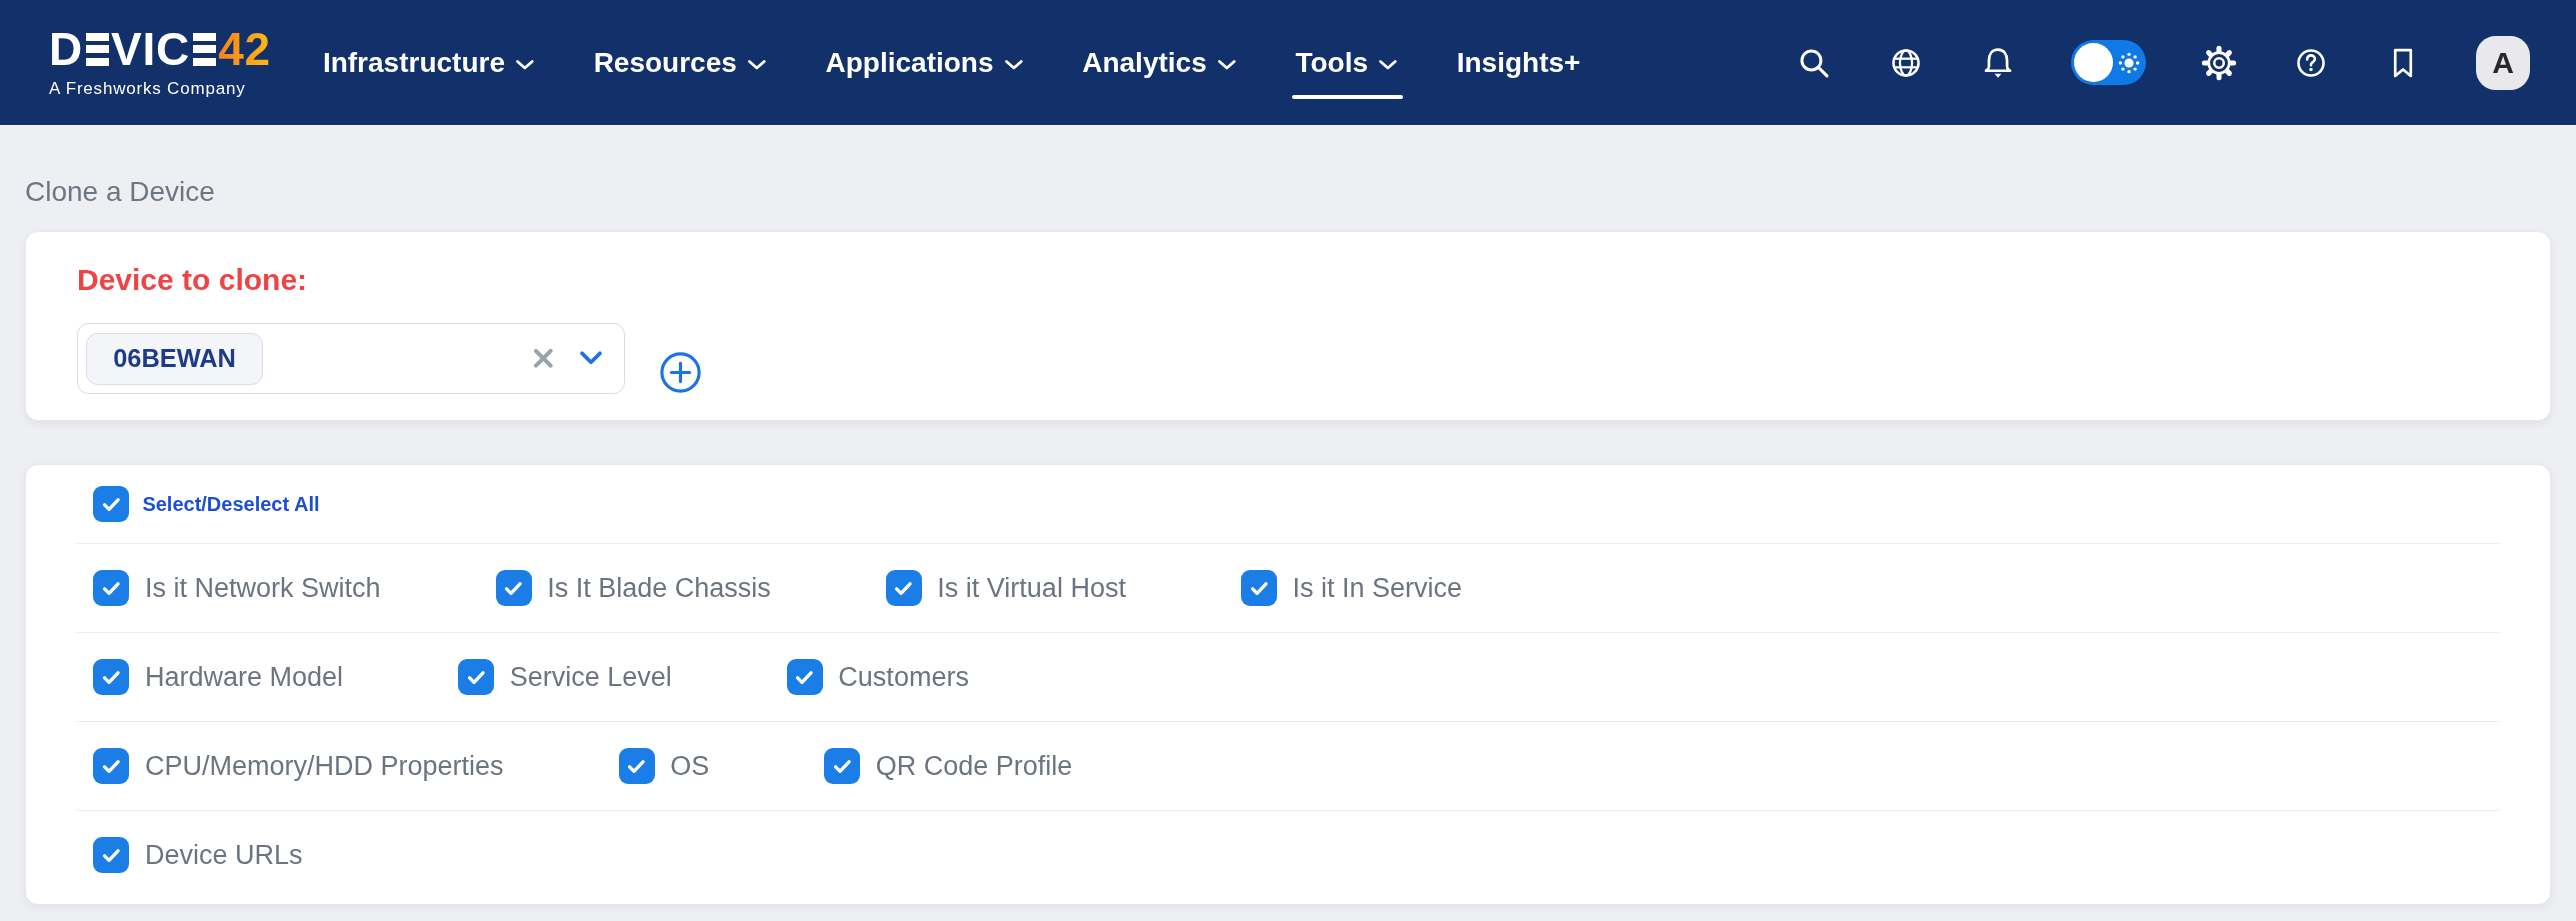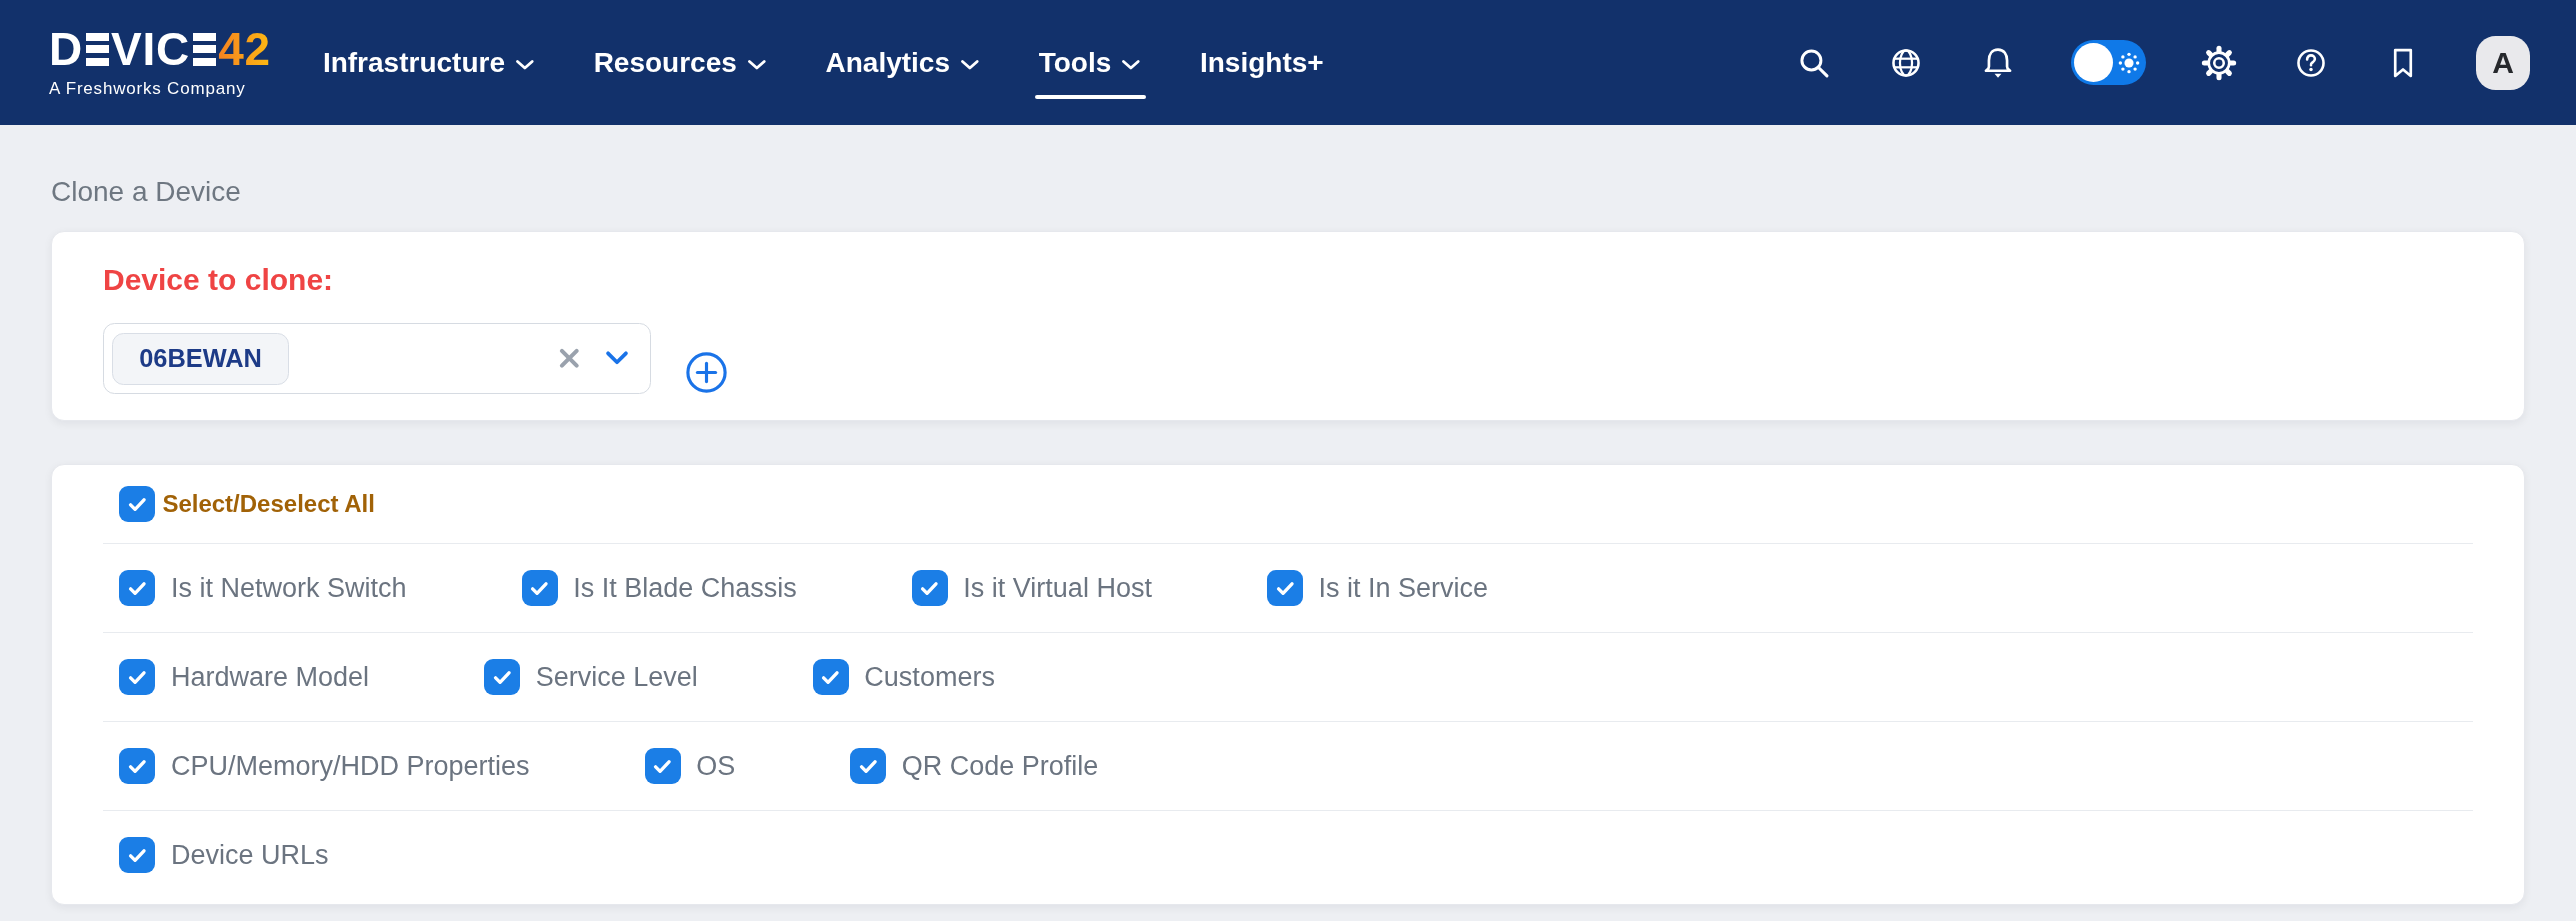--- a/index.html
+++ b/index.html
@@ -58,21 +58,21 @@
   }
   .toggle-sun { position:absolute; right:5.7px; top:11.5px; }
 
   .avatar {
     width:54px; height:54px; border-radius:19.7px; background:#e9e9ec;
     display:flex; align-items:center; justify-content:center;
     font-size:30px; font-weight:700; color:#26282c; cursor:pointer;
   }
 
   
-  .content { padding:0 51px; }
+  .content { padding:0 25px; }
   .page-title { margin-top:51px; font-size:28px; color:#6e7781; }
 
   .card {
     background:#ffffff; border:1.6px solid #e6e8ed; border-radius:13px;
     box-shadow:0 2.5px 8.2px rgba(16,24,40,0.06);
   }
   .card-picker { margin-top:23px; padding:31px 51px 26px 51px; }
   .picker-label { font-size:30px; font-weight:700; color:#ef4444; }
 
   .picker-row { display:flex; align-items:flex-end; margin-top:26px; }
@@ -95,21 +95,21 @@
   .opt-row { display:flex; align-items:center; padding:26px 0; }
   .opt-row + .opt-row { border-top:1.6px solid #e8ebef; }
   .row-select-all { padding:21px 0; }
 
   .cb-item { display:flex; align-items:center; margin-right:115px; cursor:pointer; }
   .checkbox {
     width:36px; height:36px; border-radius:9px; background:#1b7ee6;
     display:flex; align-items:center; justify-content:center; flex:0 0 auto;
   }
   .cb-label { margin-left:15.6px; font-size:27px; color:#6b7480; }
-  .cb-label-strong { margin-left:7px; font-size:24px; font-weight:700; color:#a16207; }
+  .cb-label-strong { margin-left:13px; font-size:20px; font-weight:700; color:#1d4ed8; }
   .cb-indent { padding-left:16.4px; }
 </style>
 </head>
 <body>
 
 <div class="topnav">
 
   <div class="logo">
     <div class="logo-word">
       <span class="logo-txt">D</span>
@@ -125,20 +125,28 @@
     <div class="nav-item">
       <span>Infrastructure</span>
       <span class="nav-chevron">
         <svg width="19.7" height="12.3" viewBox="0 0 24 15">
             <polyline points="3,3 12,11 21,3" fill="none" stroke="#ffffff" stroke-width="3.4" stroke-linecap="round" stroke-linejoin="round"></polyline>
           </svg>
       </span>
     </div>
     <div class="nav-item">
       <span>Resources</span>
+      <span class="nav-chevron">
+        <svg width="19.7" height="12.3" viewBox="0 0 24 15">
+            <polyline points="3,3 12,11 21,3" fill="none" stroke="#ffffff" stroke-width="3.4" stroke-linecap="round" stroke-linejoin="round"></polyline>
+          </svg>
+      </span>
+    </div>
+    <div class="nav-item">
+      <span>Applications</span>
       <span class="nav-chevron">
         <svg width="19.7" height="12.3" viewBox="0 0 24 15">
             <polyline points="3,3 12,11 21,3" fill="none" stroke="#ffffff" stroke-width="3.4" stroke-linecap="round" stroke-linejoin="round"></polyline>
           </svg>
       </span>
     </div>
     <div class="nav-item">
       <span>Analytics</span>
       <span class="nav-chevron">
         <svg width="19.7" height="12.3" viewBox="0 0 24 15">

